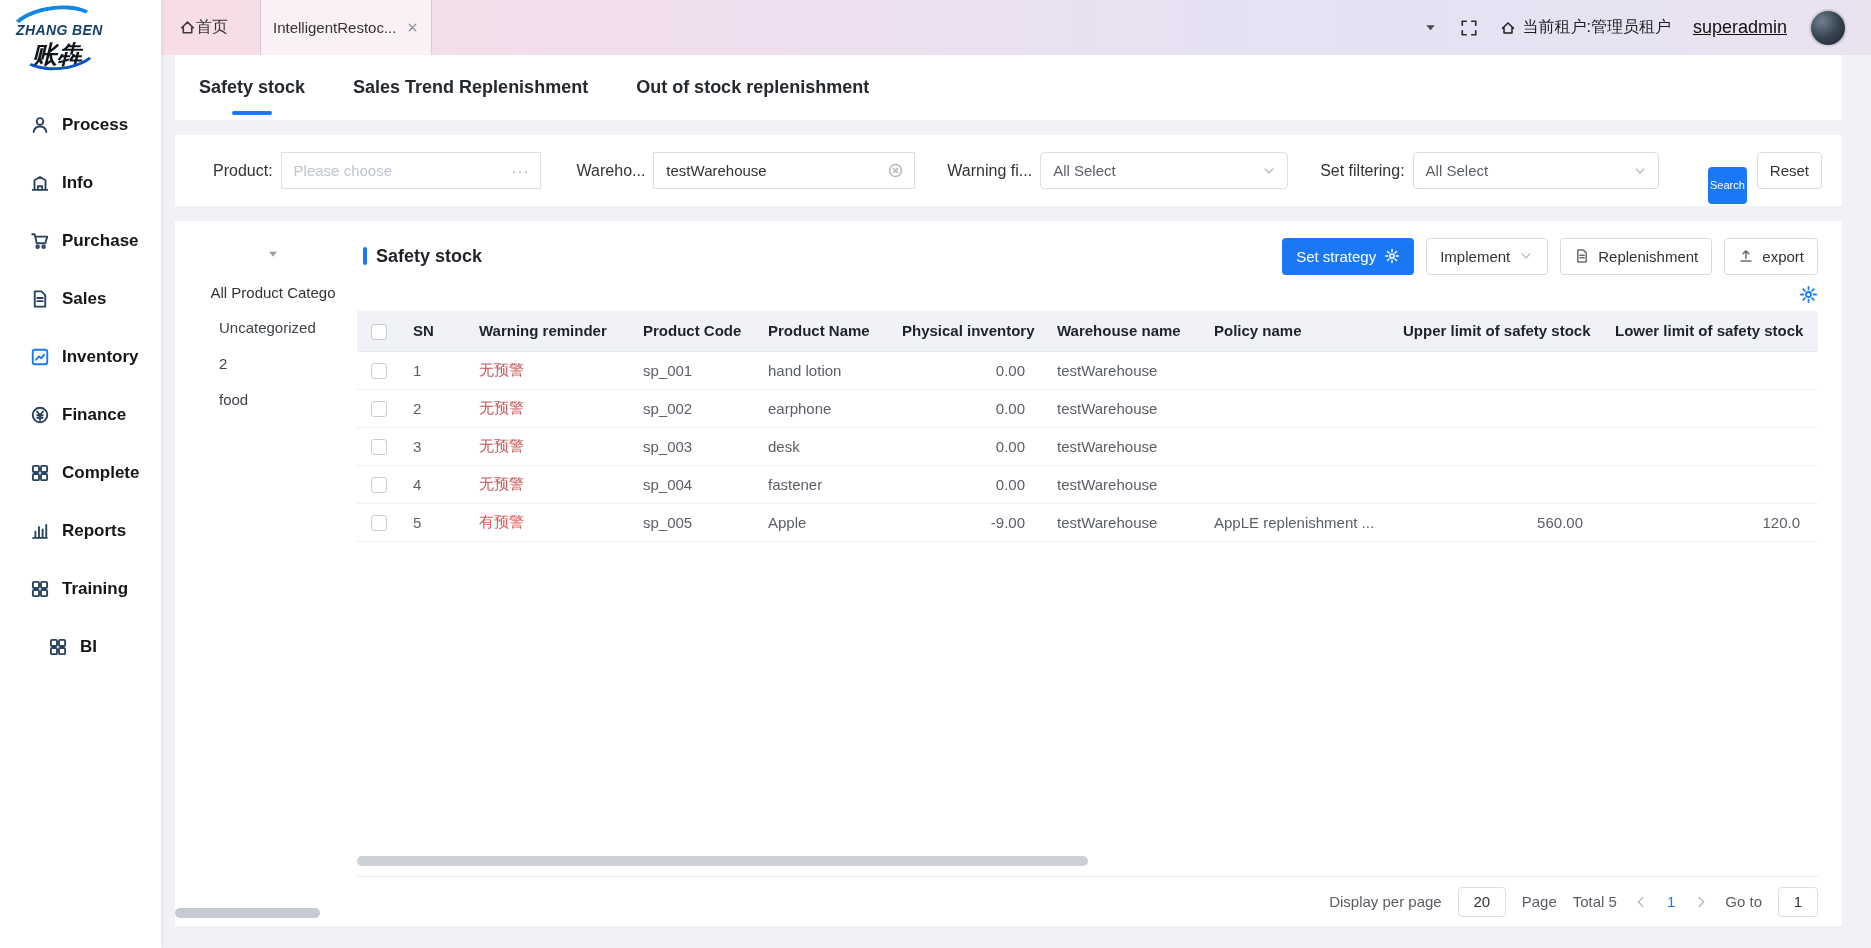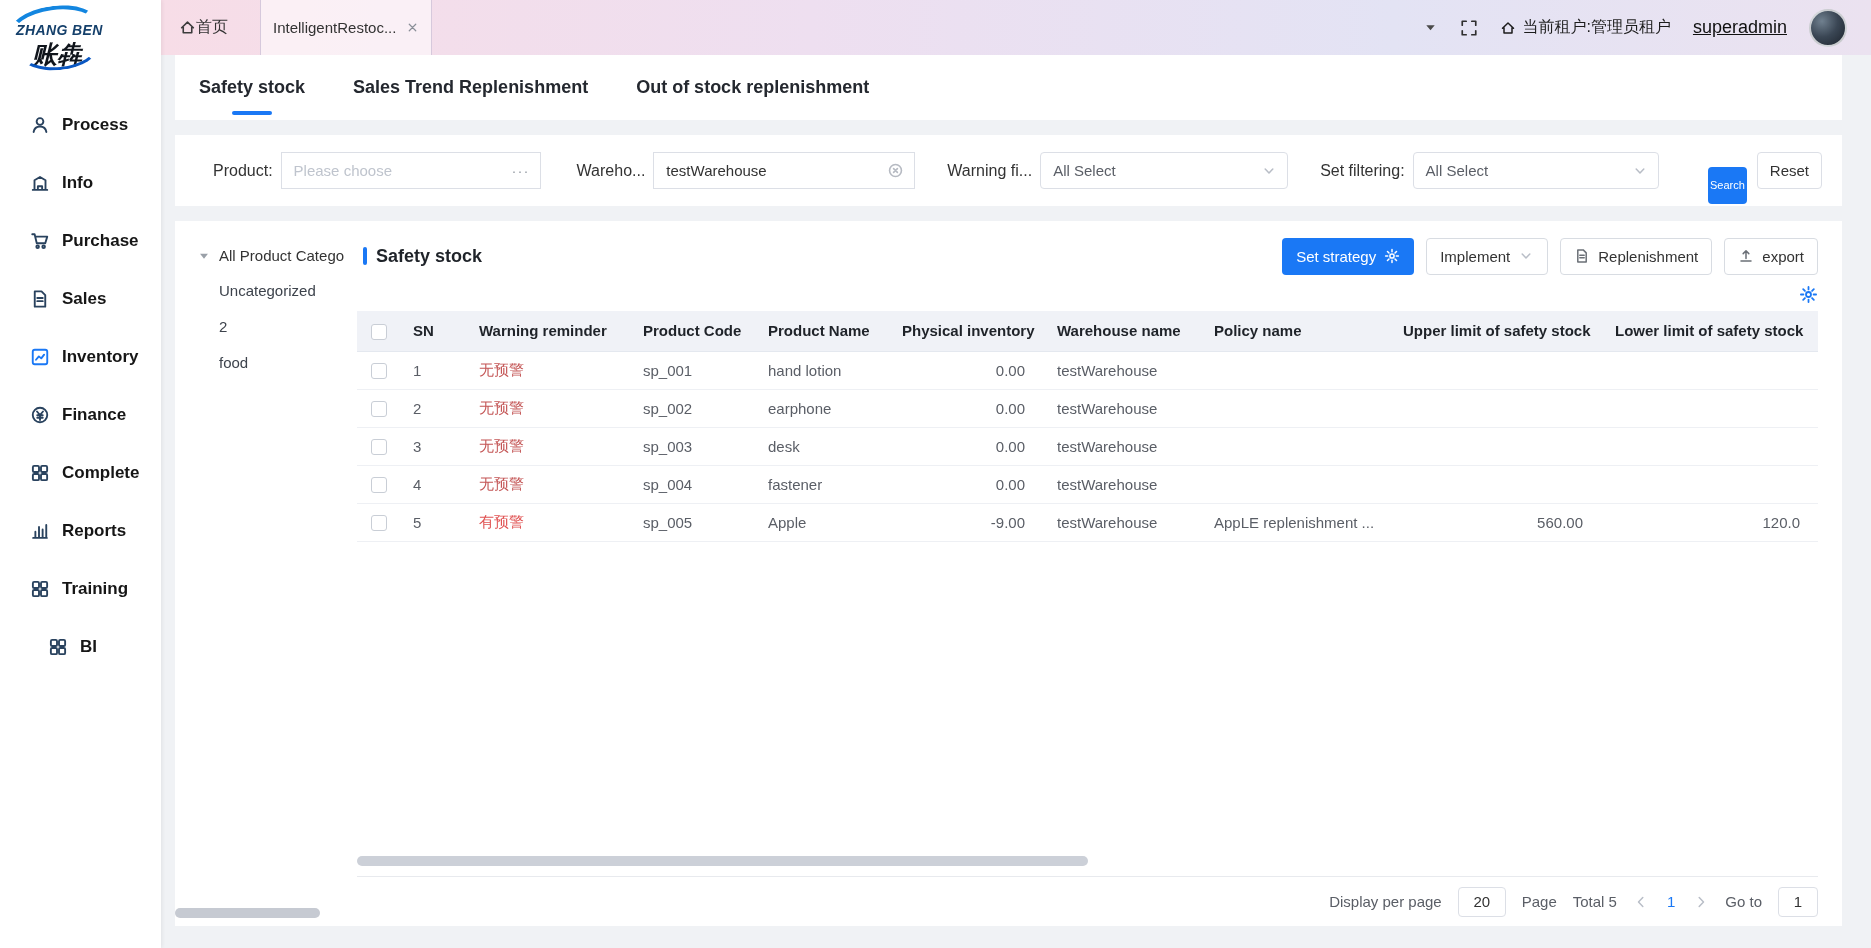--- a/index.html
+++ b/index.html
@@ -66,21 +66,21 @@
   .w-set{width:246px;}
   .chev{width:16px;height:16px;color:#b8bdc6;flex-shrink:0;}
   .btn-search{margin-left:auto;height:37px;padding:0 2px;background:var(--accent);color:#fff;border:none;
               border-radius:4px;font-size:11px;cursor:pointer;font-family:inherit;margin-top:29px;}
   .btn-reset{height:37px;padding:0 12px;background:#fff;color:#333;border:1px solid #dcdfe6;border-radius:4px;
              font-size:15px;margin-left:10px;cursor:pointer;font-family:inherit;}
 
   
   .panel-card{background:#fff;margin-top:15px;flex:1;min-height:0;display:flex;}
   .tree{width:178px;flex-shrink:0;padding:26px 4px 0 22px;font-size:15px;color:#333;}
-  .tree-root{display:flex;align-items:center;gap:8px;cursor:pointer;white-space:nowrap;margin-bottom:8px;}
+  .tree-root{display:flex;align-items:center;gap:23px;cursor:pointer;white-space:nowrap;margin-bottom:8px;flex-direction:column;}
   .tree-caret{width:14px;height:14px;color:#9aa0a8;flex-shrink:0;}
   .tree-item{height:36px;display:flex;align-items:center;padding-left:22px;color:#3d434c;cursor:pointer;white-space:nowrap;}
 
   .grid-area{flex:1;min-width:0;display:flex;flex-direction:column;padding:14px 24px 0 4px;}
   .panel-head{display:flex;align-items:center;height:42px;flex-shrink:0;}
   .panel-title{display:flex;align-items:center;gap:9px;font-size:18px;font-weight:700;color:#1f2329;padding-left:6px;}
   .title-bar{width:4px;height:18px;border-radius:2px;background:var(--accent);}
   .head-btns{margin-left:auto;display:flex;align-items:flex-start;gap:12px;}
   .btn-primary{display:flex;align-items:center;gap:8px;height:37px;padding:0 14px;background:var(--accent);color:#fff;
                border:none;border-radius:4px;font-size:15px;cursor:pointer;font-family:inherit;}

